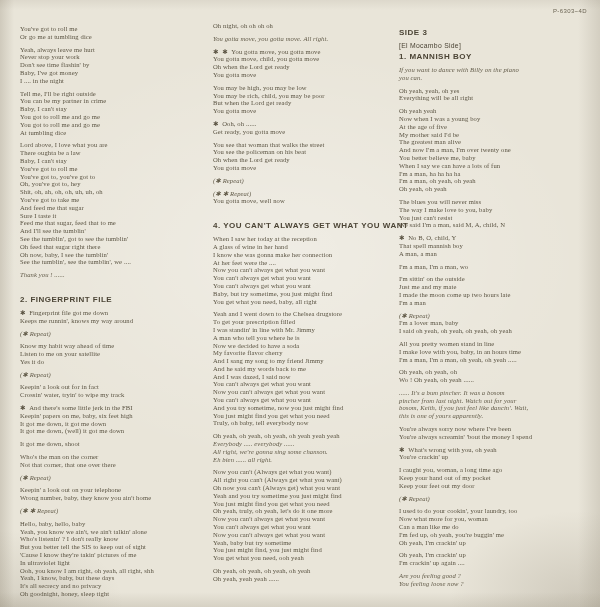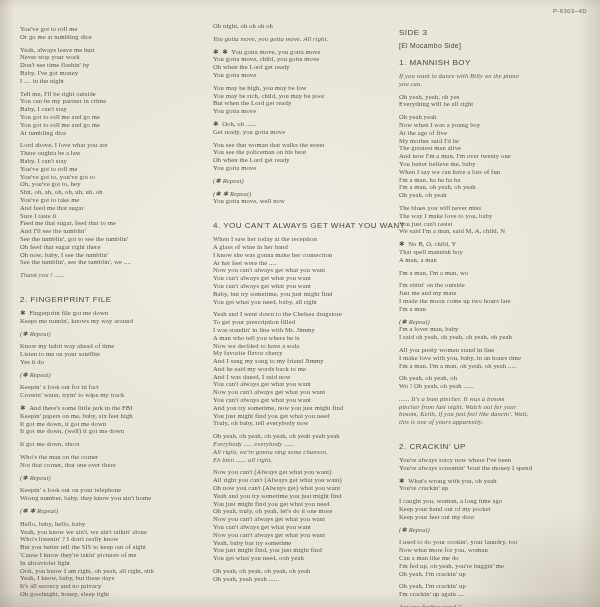--- a/index.html
+++ b/index.html
@@ -30,31 +30,31 @@
   .col3{left:399px;top:28px;width:192px;}
   .stanza{margin:0 0 5px 0;}
   .line{
     margin:0;font-size:6.6px;line-height:7.8px;
     letter-spacing:.1px;white-space:nowrap;color:#5a5342;
   }
   .line.it{font-style:italic;color:#615a48;}
   .marker{letter-spacing:1px;}
   .heading{
     font-family:"Liberation Sans", sans-serif;
-    font-weight:normal;font-size:8px;line-height:9px;
+    font-weight:bold;font-size:8px;line-height:9px;
     letter-spacing:.5px;color:#4c4536;
     margin:16px 0 5px 0;white-space:nowrap;
   }
   .col .heading:first-child{margin-top:0;}
   .subheading{
     font-family:"Liberation Sans", sans-serif;
     font-size:6.8px;line-height:8px;letter-spacing:.3px;
     color:#4c4536;margin:0;white-space:nowrap;
   }
-  .subheading + .heading{margin-top:8px;}
+  .subheading + .heading{margin-top:2px;}
 </style>
 </head>
 <body>
 
 <div class="page">
   <div class="catalog">P-6303~4D</div>
   <div class="col col1">
       <div class="stanza">
         <p class="line">You've got to roll me</p>
         <p class="line">Or go me at tumbling dice</p>
@@ -299,21 +299,20 @@
       <div class="stanza">
         <p class="line">Oh yeah, oh yeah, oh</p>
         <p class="line">Wo !  Oh yeah, oh yeah ......</p>
       </div>
       <div class="stanza">
         <p class="line it">...... It's a bum pincher.  It was a bosom</p>
         <p class="line it">pincher from last night.  Watch out for your</p>
         <p class="line it">bosom, Keith, if you just feel like dancin'.  Wait,</p>
         <p class="line it">this is one of yours apparently.</p>
       </div>
-      <div class="heading">2. CRACKIN' UP</div>
       <div class="stanza">
         <p class="line">You're always sorry now where I've been</p>
         <p class="line">You're always screamin' 'bout the money I spend</p>
       </div>
       <div class="stanza">
         <p class="line"><span class="marker">✱ </span>What's wrong with you, oh yeah</p>
         <p class="line">You're crackin' up</p>
       </div>
       <div class="stanza">
         <p class="line">I caught you, woman, a long time ago</p>

